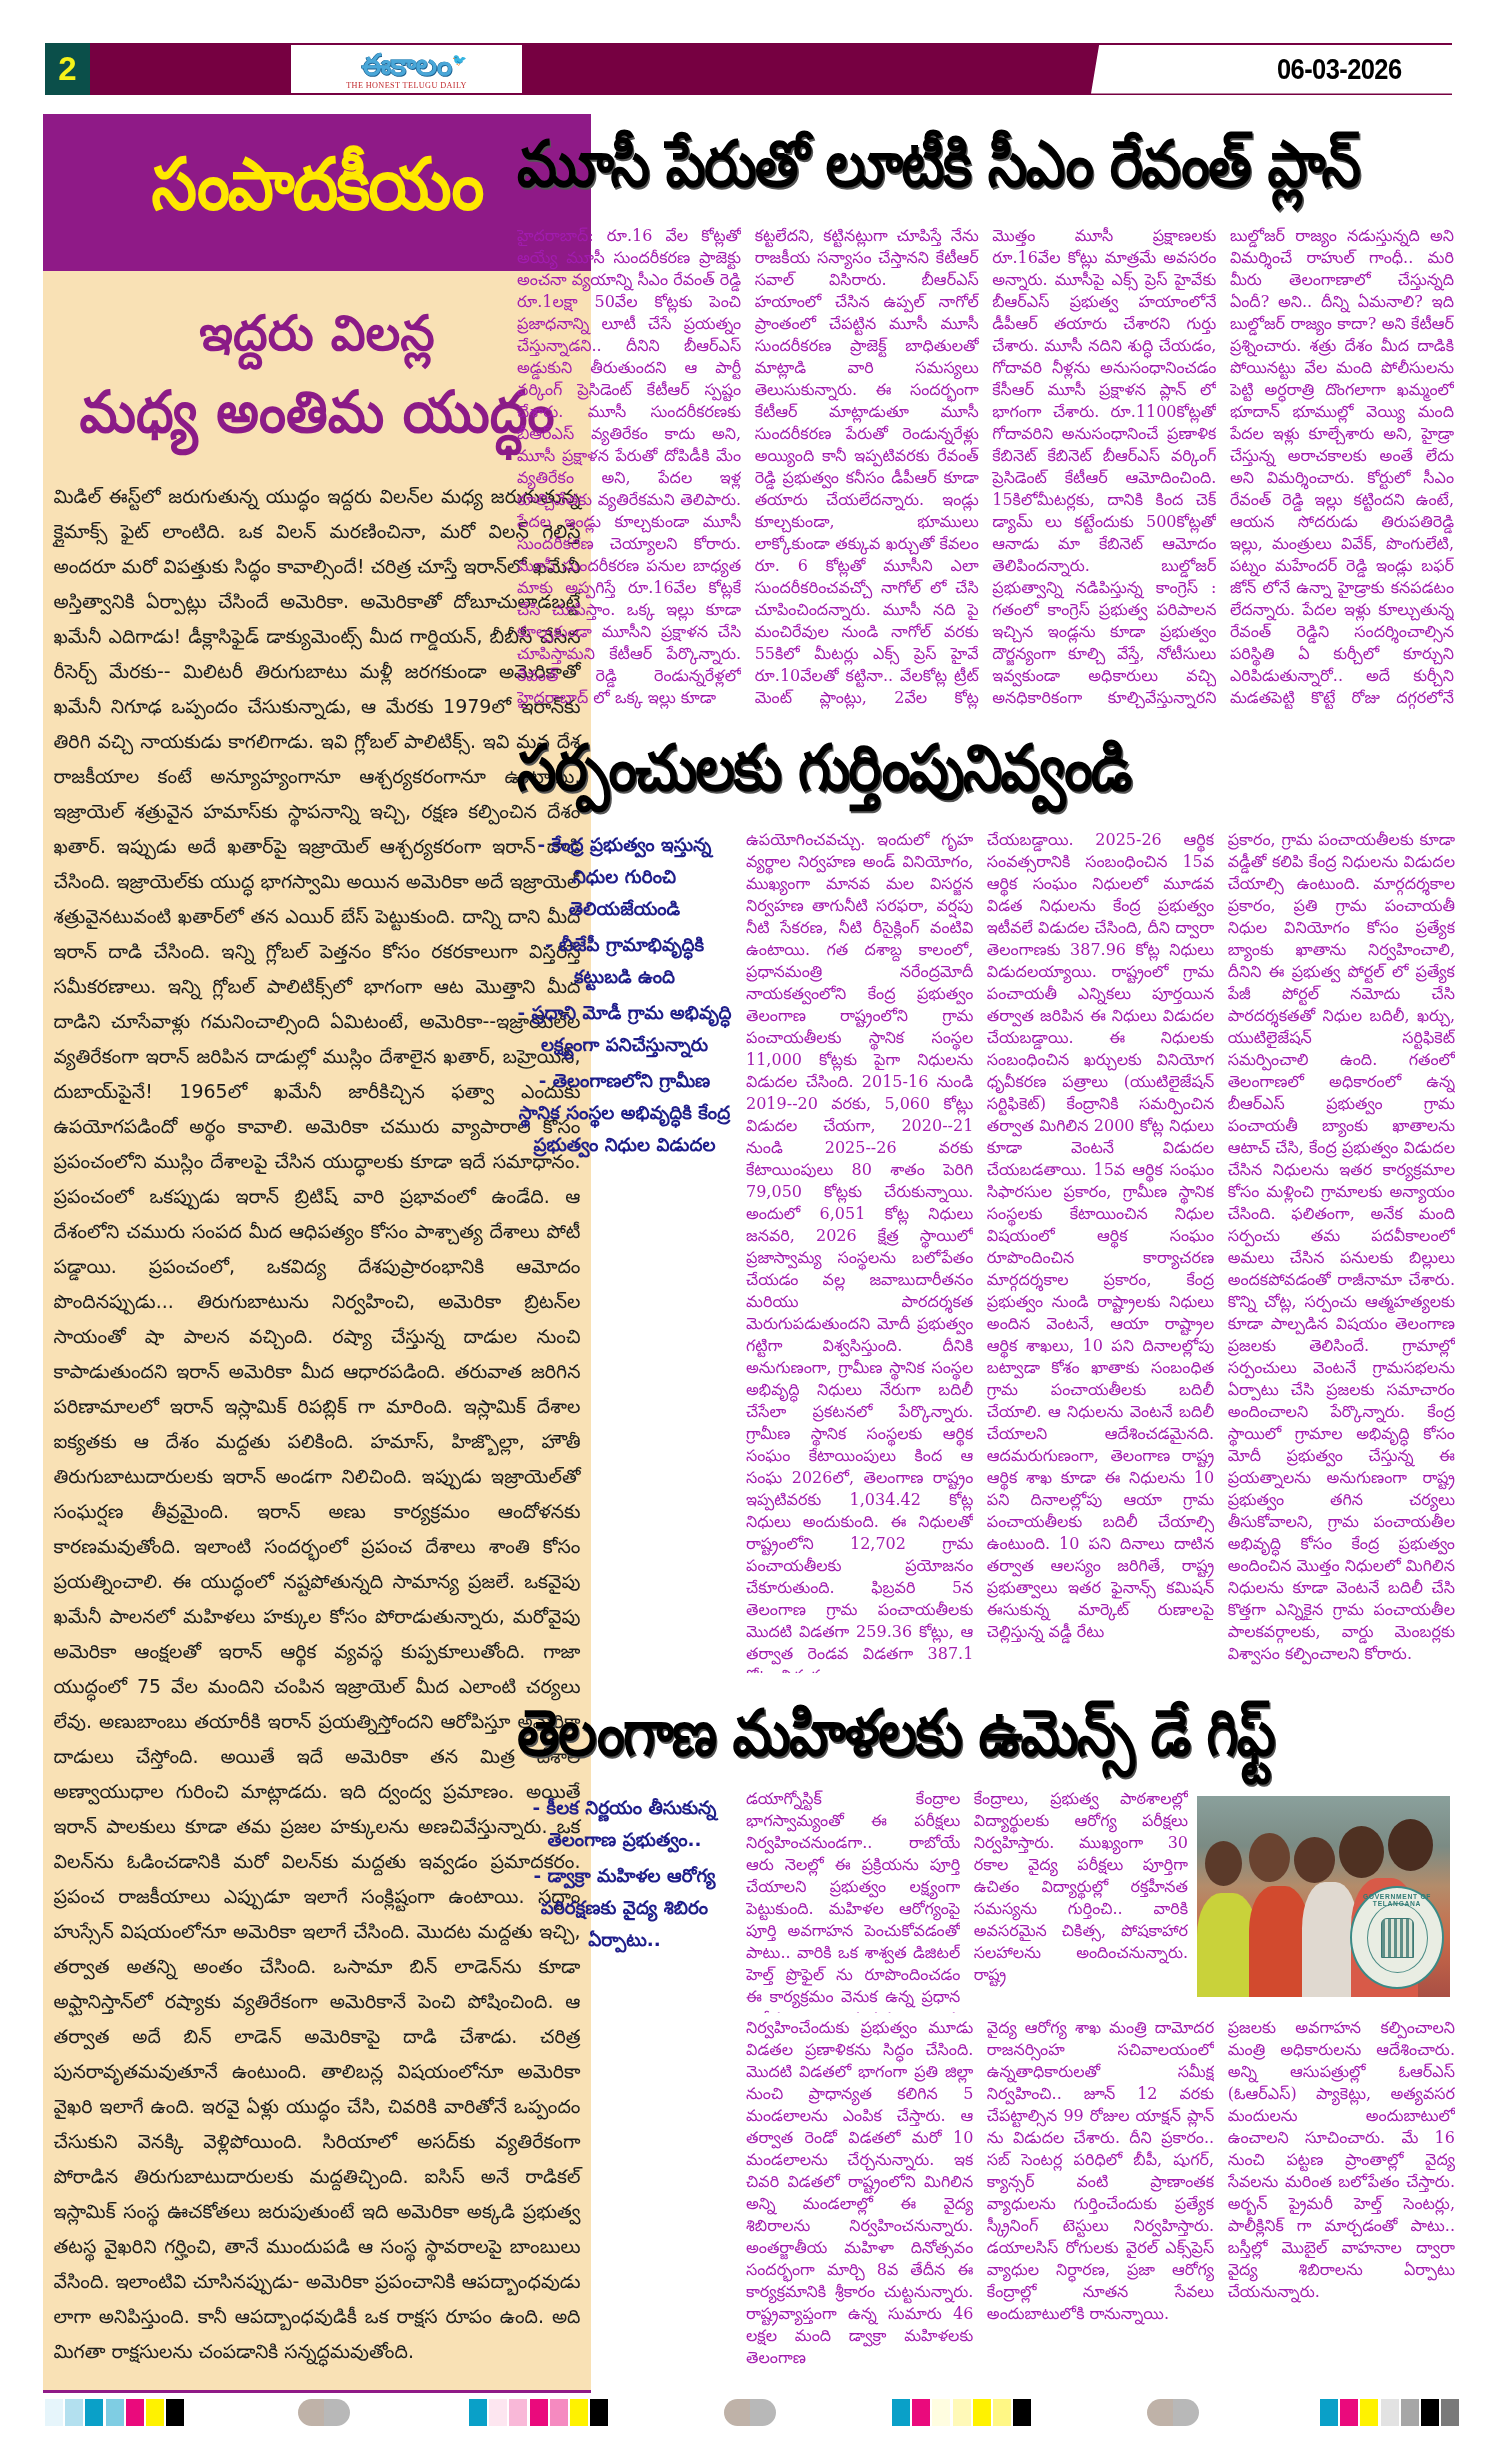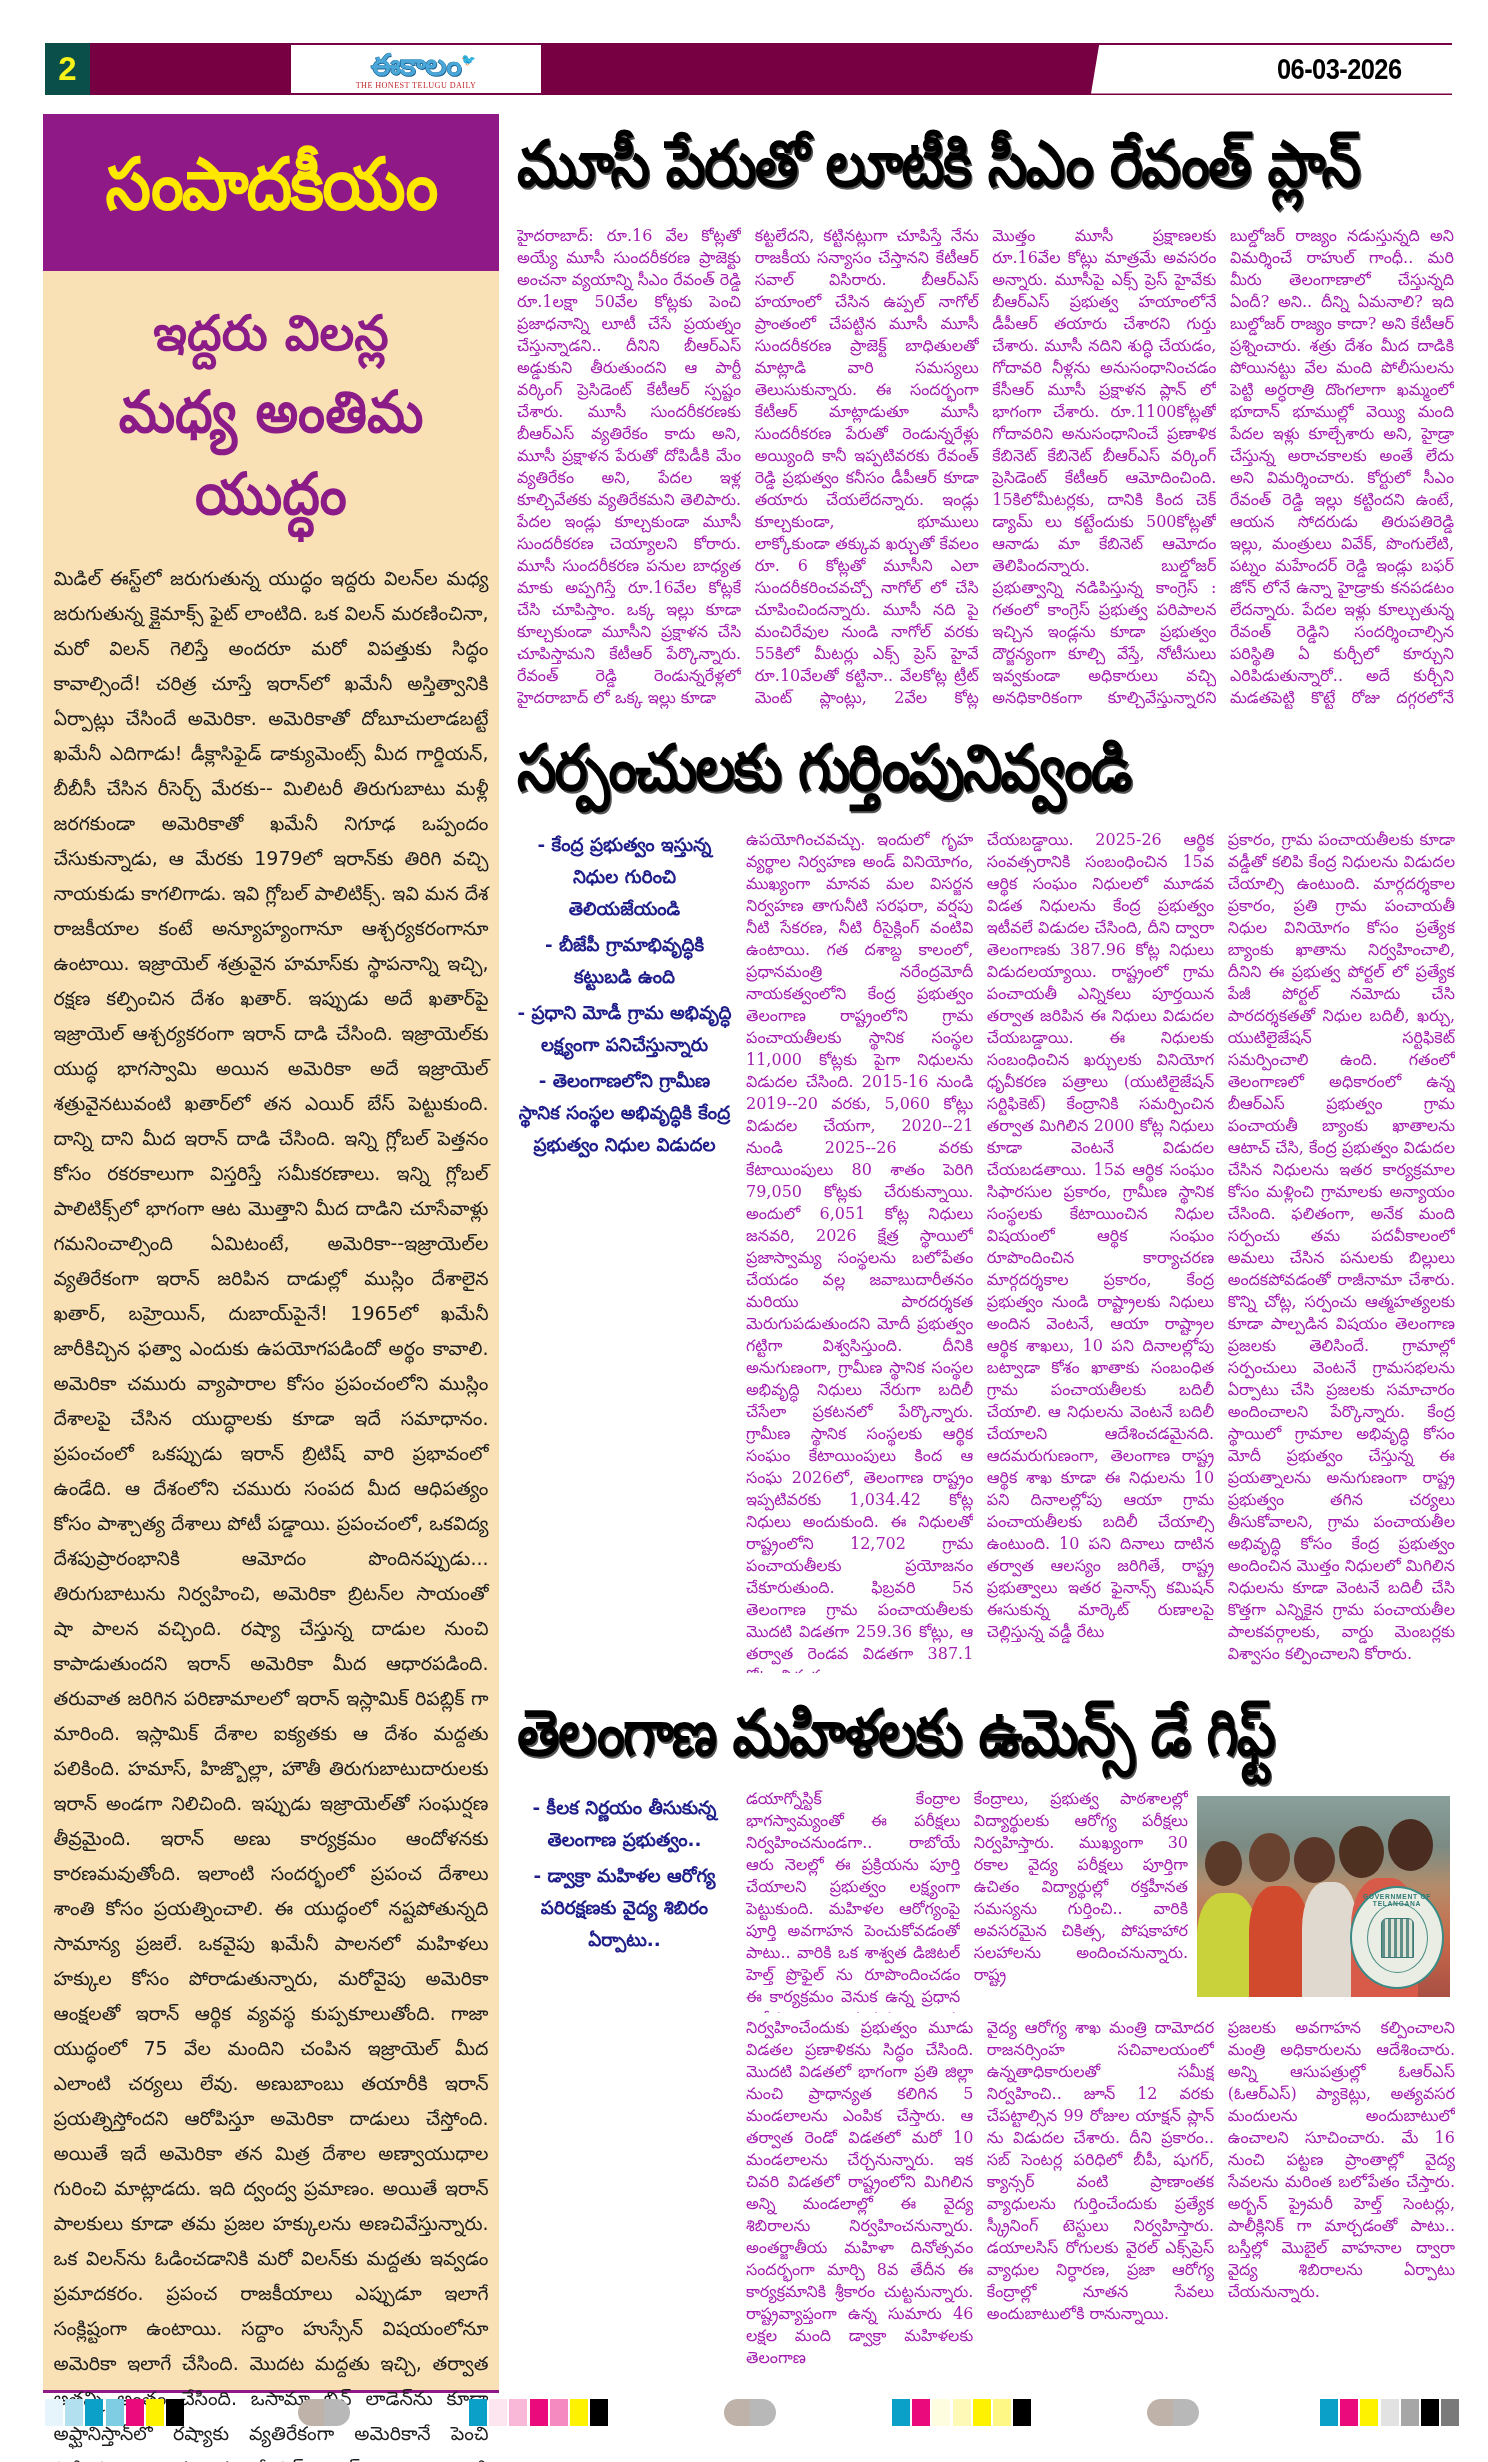--- a/index.html
+++ b/index.html
@@ -2,29 +2,29 @@
 <html style="font-size:12px"><head>
 <meta charset="utf-8">
 <style>
   * { box-sizing: border-box; margin: 0; padding: 0; }
   html, body { width: 1488px; height: 2462px; background: #ffffff; overflow: hidden; }
   body { position: relative; font-family: "DejaVu Sans", sans-serif; color: #111; }
 
   
   .masthead { position: absolute; left: 45px; top: 43px; width: 1407px; height: 52px; background: #760041; }
   .page-num { position: absolute; left: 0; top: 0; width: 45px; height: 52px; background: #0b4f4a; color: #f6f21a; font: bold 33px "Liberation Sans", sans-serif; display: flex; align-items: center; justify-content: center; }
-  .logo { position: absolute; left: 246px; top: 2.2px; width: 250px; height: 48px; background: #fff; display: flex; flex-direction: column; align-items: center; justify-content: center; }
+  .logo { position: absolute; left: 246px; top: 2.2px; width: 231px; height: 48px; background: #fff; display: flex; flex-direction: column; align-items: center; justify-content: center; }
   .logo-main { font: bold 30px "DejaVu Sans", sans-serif; color: #4aa7d8; line-height: 33px; letter-spacing: -0.7px; text-shadow: 0.7px 0.7px 0 #1b5f8f, -0.7px 0 0 #1b5f8f; position: relative; }
   .logo-bird { position: absolute; right: -15px; top: -4.5px; font-size: 12px; color: #23323c; text-shadow: none; }
   .logo-tag { font: 8.2px "Liberation Serif", serif; color: #c0282c; letter-spacing: 0.4px; line-height: 9px; }
   .date-box { position: absolute; left: 1046px; top: 1.5px; width: 409px; height: 49px; background: #fff; clip-path: polygon(2% 0, 100% 0, 97% 100%, 0 100%); display: flex; align-items: center; justify-content: flex-end; padding-right: 88px; }
   .date-text { font: bold 30px "Liberation Sans", sans-serif; color: #000; letter-spacing: -0.7px; transform: scaleX(0.85); }
 
   
-  .editorial { position: absolute; left: 43px; top: 114px; width: 456px; height: 2279px; background: #f9e1b5; border-bottom: 3.7px solid #8f1a87; }
+  .editorial { position: absolute; left: 43px; top: 114px; width: 548px; height: 2279px; background: #f9e1b5; border-bottom: 3.7px solid #8f1a87; }
   .ed-banner { height: 157px; background: #8f1a87; display: flex; align-items: center; justify-content: center; }
   .ed-banner span { font: bold 72px "DejaVu Sans", sans-serif; color: #ffe800; letter-spacing: -2.2px; transform: scaleX(0.9); }
   .ed-sub1 { text-align: center; margin-top: 28.5px; font: bold 49px "DejaVu Sans", sans-serif; color: #8b1b87; line-height: 67px; }
   .ed-sub2 { text-align: center; margin-top: 4.5px; font: bold 58px "DejaVu Sans", sans-serif; color: #8b1b87; line-height: 82px; transform: scaleX(0.92); }
   .ed-body { padding: 25.5px 10.5px 0 10.5px; font: 19px "DejaVu Sans", sans-serif; line-height: 35px; color: #1c1c1c; text-align: justify; height: 1942px; overflow: hidden; }
 
   
   .headline { position: absolute; left: 517px; font: bold 64px "DejaVu Sans", sans-serif; color: #000; letter-spacing: -2.2px; white-space: nowrap; transform-origin: left center; text-shadow: 1.5px 1.5px 0 #555; }
   .hl1 { top: 127px; transform: scaleX(0.88); }
   .hl2 { top: 731px; transform: scaleX(0.88); }

